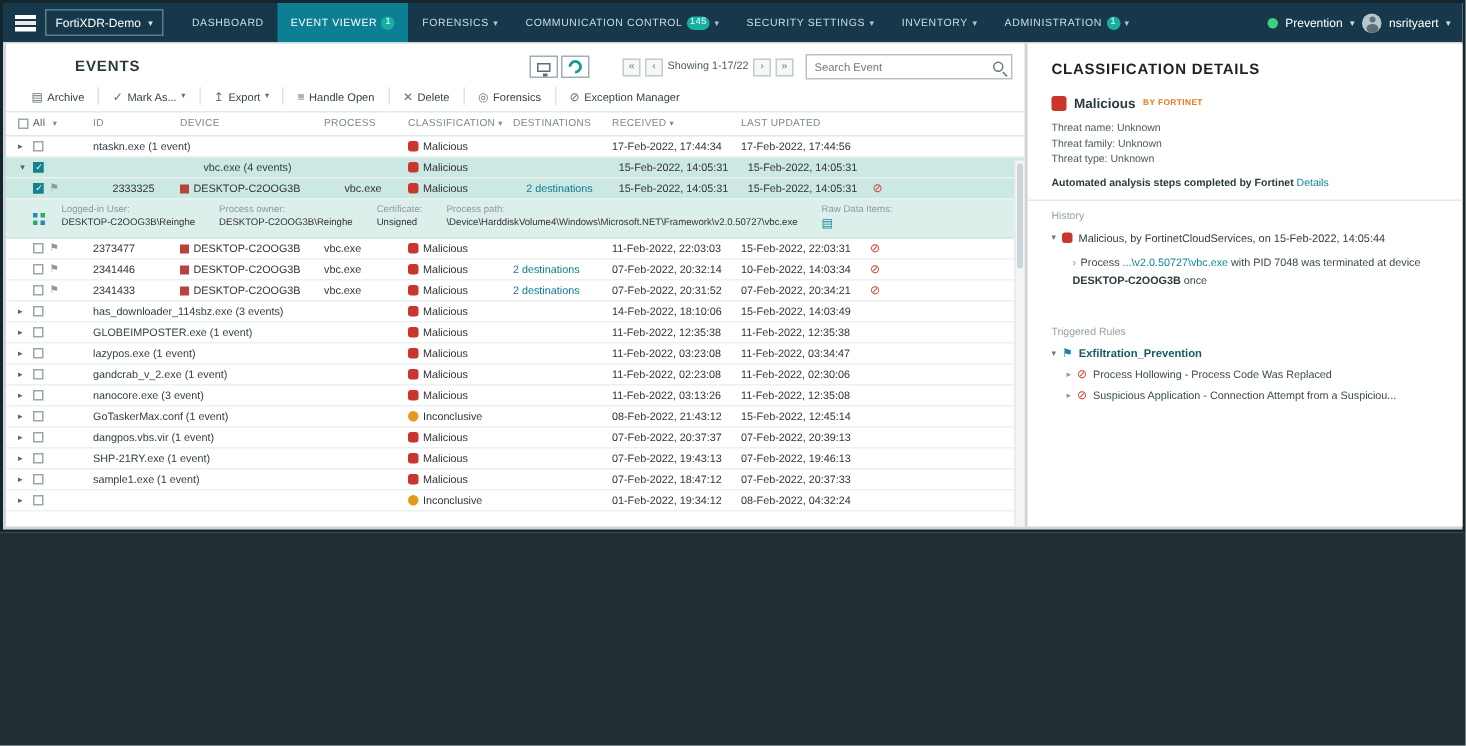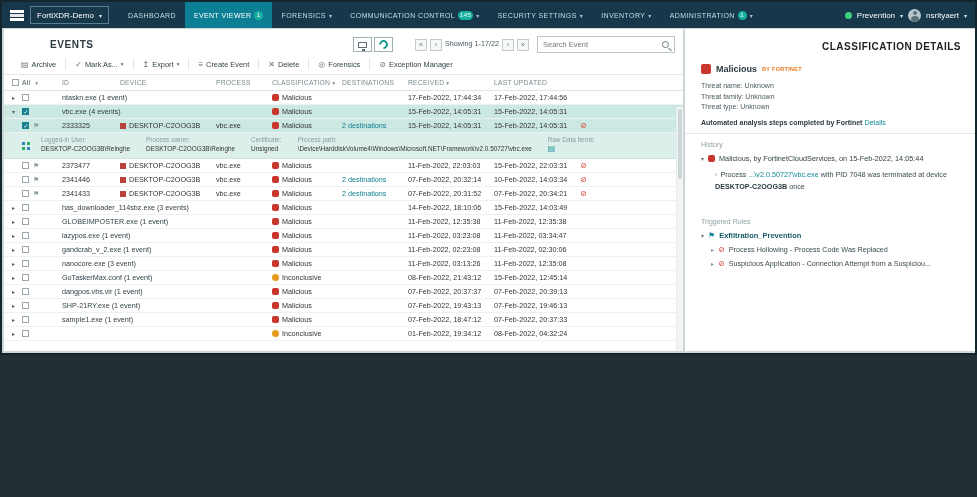--- a/index.html
+++ b/index.html
@@ -53,21 +53,21 @@
 
   .grid { display:grid; grid-template-columns:58px 58px 96px 56px 70px 66px 86px 86px 14px; align-items:center; }
   .thead { height:16px; font-size:6.8px; color:#7c8a90; border-bottom:1px solid #dfe5e7; letter-spacing:.2px; }
   .thead .c0 { display:flex; gap:3px; padding-left:8px; align-items:center; color:#4a5a60; }
   .checkbox { width:7px; height:7px; border:1px solid #9aa8ad; background:#fff; flex:none; position:relative; cursor:pointer; }
   .checkbox.checked { background:#17808e; border-color:#17808e; }
   .checkbox.checked::after { content:"✓"; position:absolute; top:-1.5px; left:0.5px; font-size:6px; color:#fff; }
   .sort-caret { font-size:5.5px; color:#7c8a90; margin-left:2px; }
 
   .trow { height:14px; font-size:7.2px; color:#333; border-bottom:1px solid #eef1f2; cursor:pointer; }
-  .trow.selected { background:#cbe8e2; }
+  .trow.selected { background:#cbe8e2;text-align:center; }
   .trow .c0 { display:flex; align-items:center; gap:4px; padding-left:8px; }
   .grp-caret { font-size:6px; color:#55646a; width:6px; }
   .flag { font-size:7px; color:#8a99a0; line-height:1; }
   .grp-name { white-space:nowrap; overflow:hidden; color:#2f3e45; }
   .cell { white-space:nowrap; overflow:hidden; padding-right:4px; }
   .dev { display:flex; align-items:center; gap:3px; }
   .dev-sq { width:6px; height:6px; background:#b9423a; flex:none; }
   .clsfx { display:flex; align-items:center; gap:3px; }
   .ic-mal { width:7px; height:7px; border-radius:2px; background:#c8362e; flex:none; }
   .ic-inc { width:7px; height:7px; border-radius:50%; background:#e39b1d; flex:none; }
@@ -82,21 +82,21 @@
   .dlabel { color:#8a99a0; }
   .dvalue { color:#333; }
   .raw-ic { color:#0e8a96; font-size:8px; line-height:1; }
 
   .ev-scroll { position:absolute; right:0; top:78px; bottom:0; width:7px; background:#f3f5f5; border-left:1px solid #e6eaec; }
   .ev-thumb { position:absolute; top:2px; left:1px; width:4px; height:70px; background:#ccd6d8; border-radius:2px; }
 
   
   #classification-panel { position:absolute; left:682px; top:27px; width:293px; height:322px; background:#fff;
                           border-left:1px solid #c9d2d5; overflow:hidden; }
-  .cls-head { font-size:10px; font-weight:bold; letter-spacing:.5px; padding:12px 16px 8px; color:#222;text-align:right; }
+  .cls-head { font-size:10px; font-weight:bold; letter-spacing:.5px; padding:12px 16px 8px; color:#222; }
   .cls-body { padding:0 16px; font-size:7.2px; color:#3a4a50; }
   .verdict-row { display:flex; align-items:center; gap:5px; margin:4px 0 8px; }
   .ic-mal-lg { width:10px; height:10px; border-radius:2px; background:#c8362e; flex:none; }
   .verdict-text { font-size:9px; font-weight:bold; color:#2b3a40; }
   .by-fortinet { font-size:5.5px; color:#e8791a; font-weight:bold; letter-spacing:.3px; }
   .threat-line { margin:3.5px 0; font-size:7px; color:#4a5a60; }
   .analysis-line { margin:9px 0 7px; font-size:7px; color:#2b3a40; font-weight:bold; }
   .lnk { color:#0e8a96; font-weight:normal; cursor:pointer; }
   .cls-hr { border:0; border-top:1px solid #e3e8ea; margin:6px -16px; }
   .section-label { color:#93a1a7; font-size:7px; margin:7px 0 6px; }
@@ -235,21 +235,21 @@
         </div>
         <span class="tb-sep"></span>
         <div class="tb-item">
           <span class="tb-icon">↥</span>
           <span>Export</span>
           <span class="tb-caret">▾</span>
         </div>
         <span class="tb-sep"></span>
         <div class="tb-item">
           <span class="tb-icon">≡</span>
-          <span>Create Event</span>
+          <span>Handle Open</span>
         </div>
         <span class="tb-sep"></span>
         <div class="tb-item">
           <span class="tb-icon">✕</span>
           <span>Delete</span>
         </div>
         <span class="tb-sep"></span>
         <div class="tb-item">
           <span class="tb-icon">◎</span>
           <span>Forensics</span>

